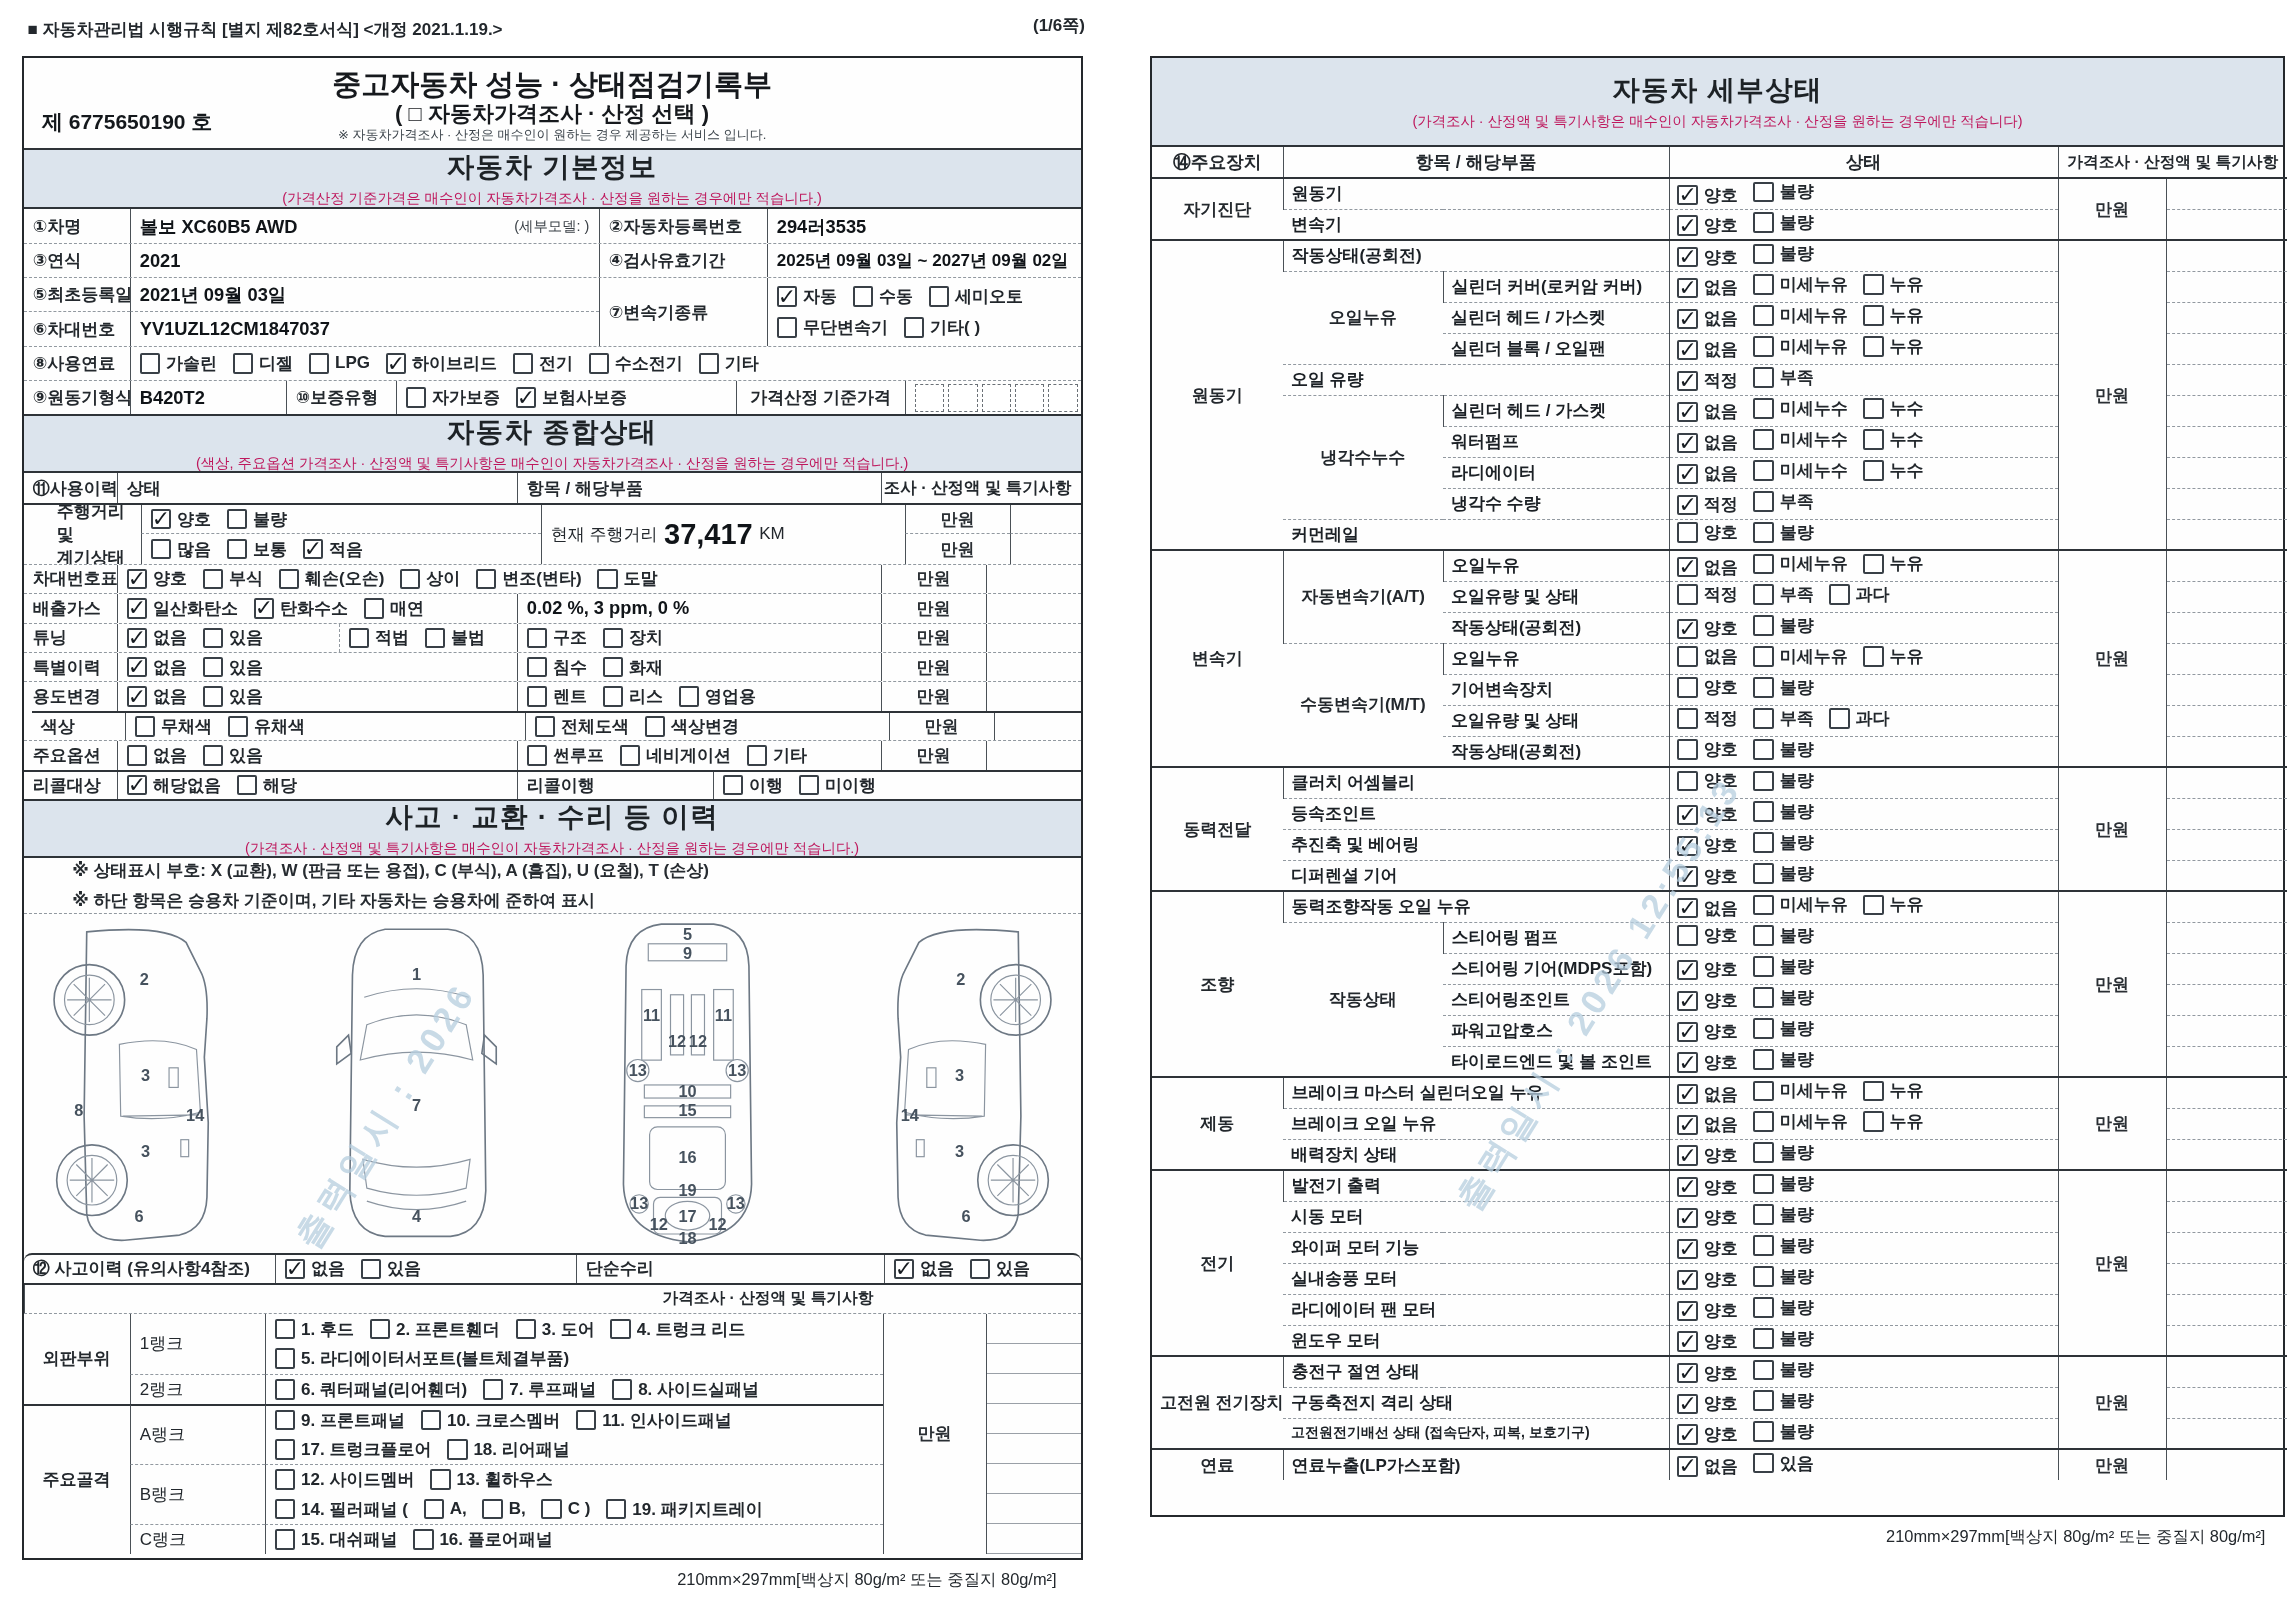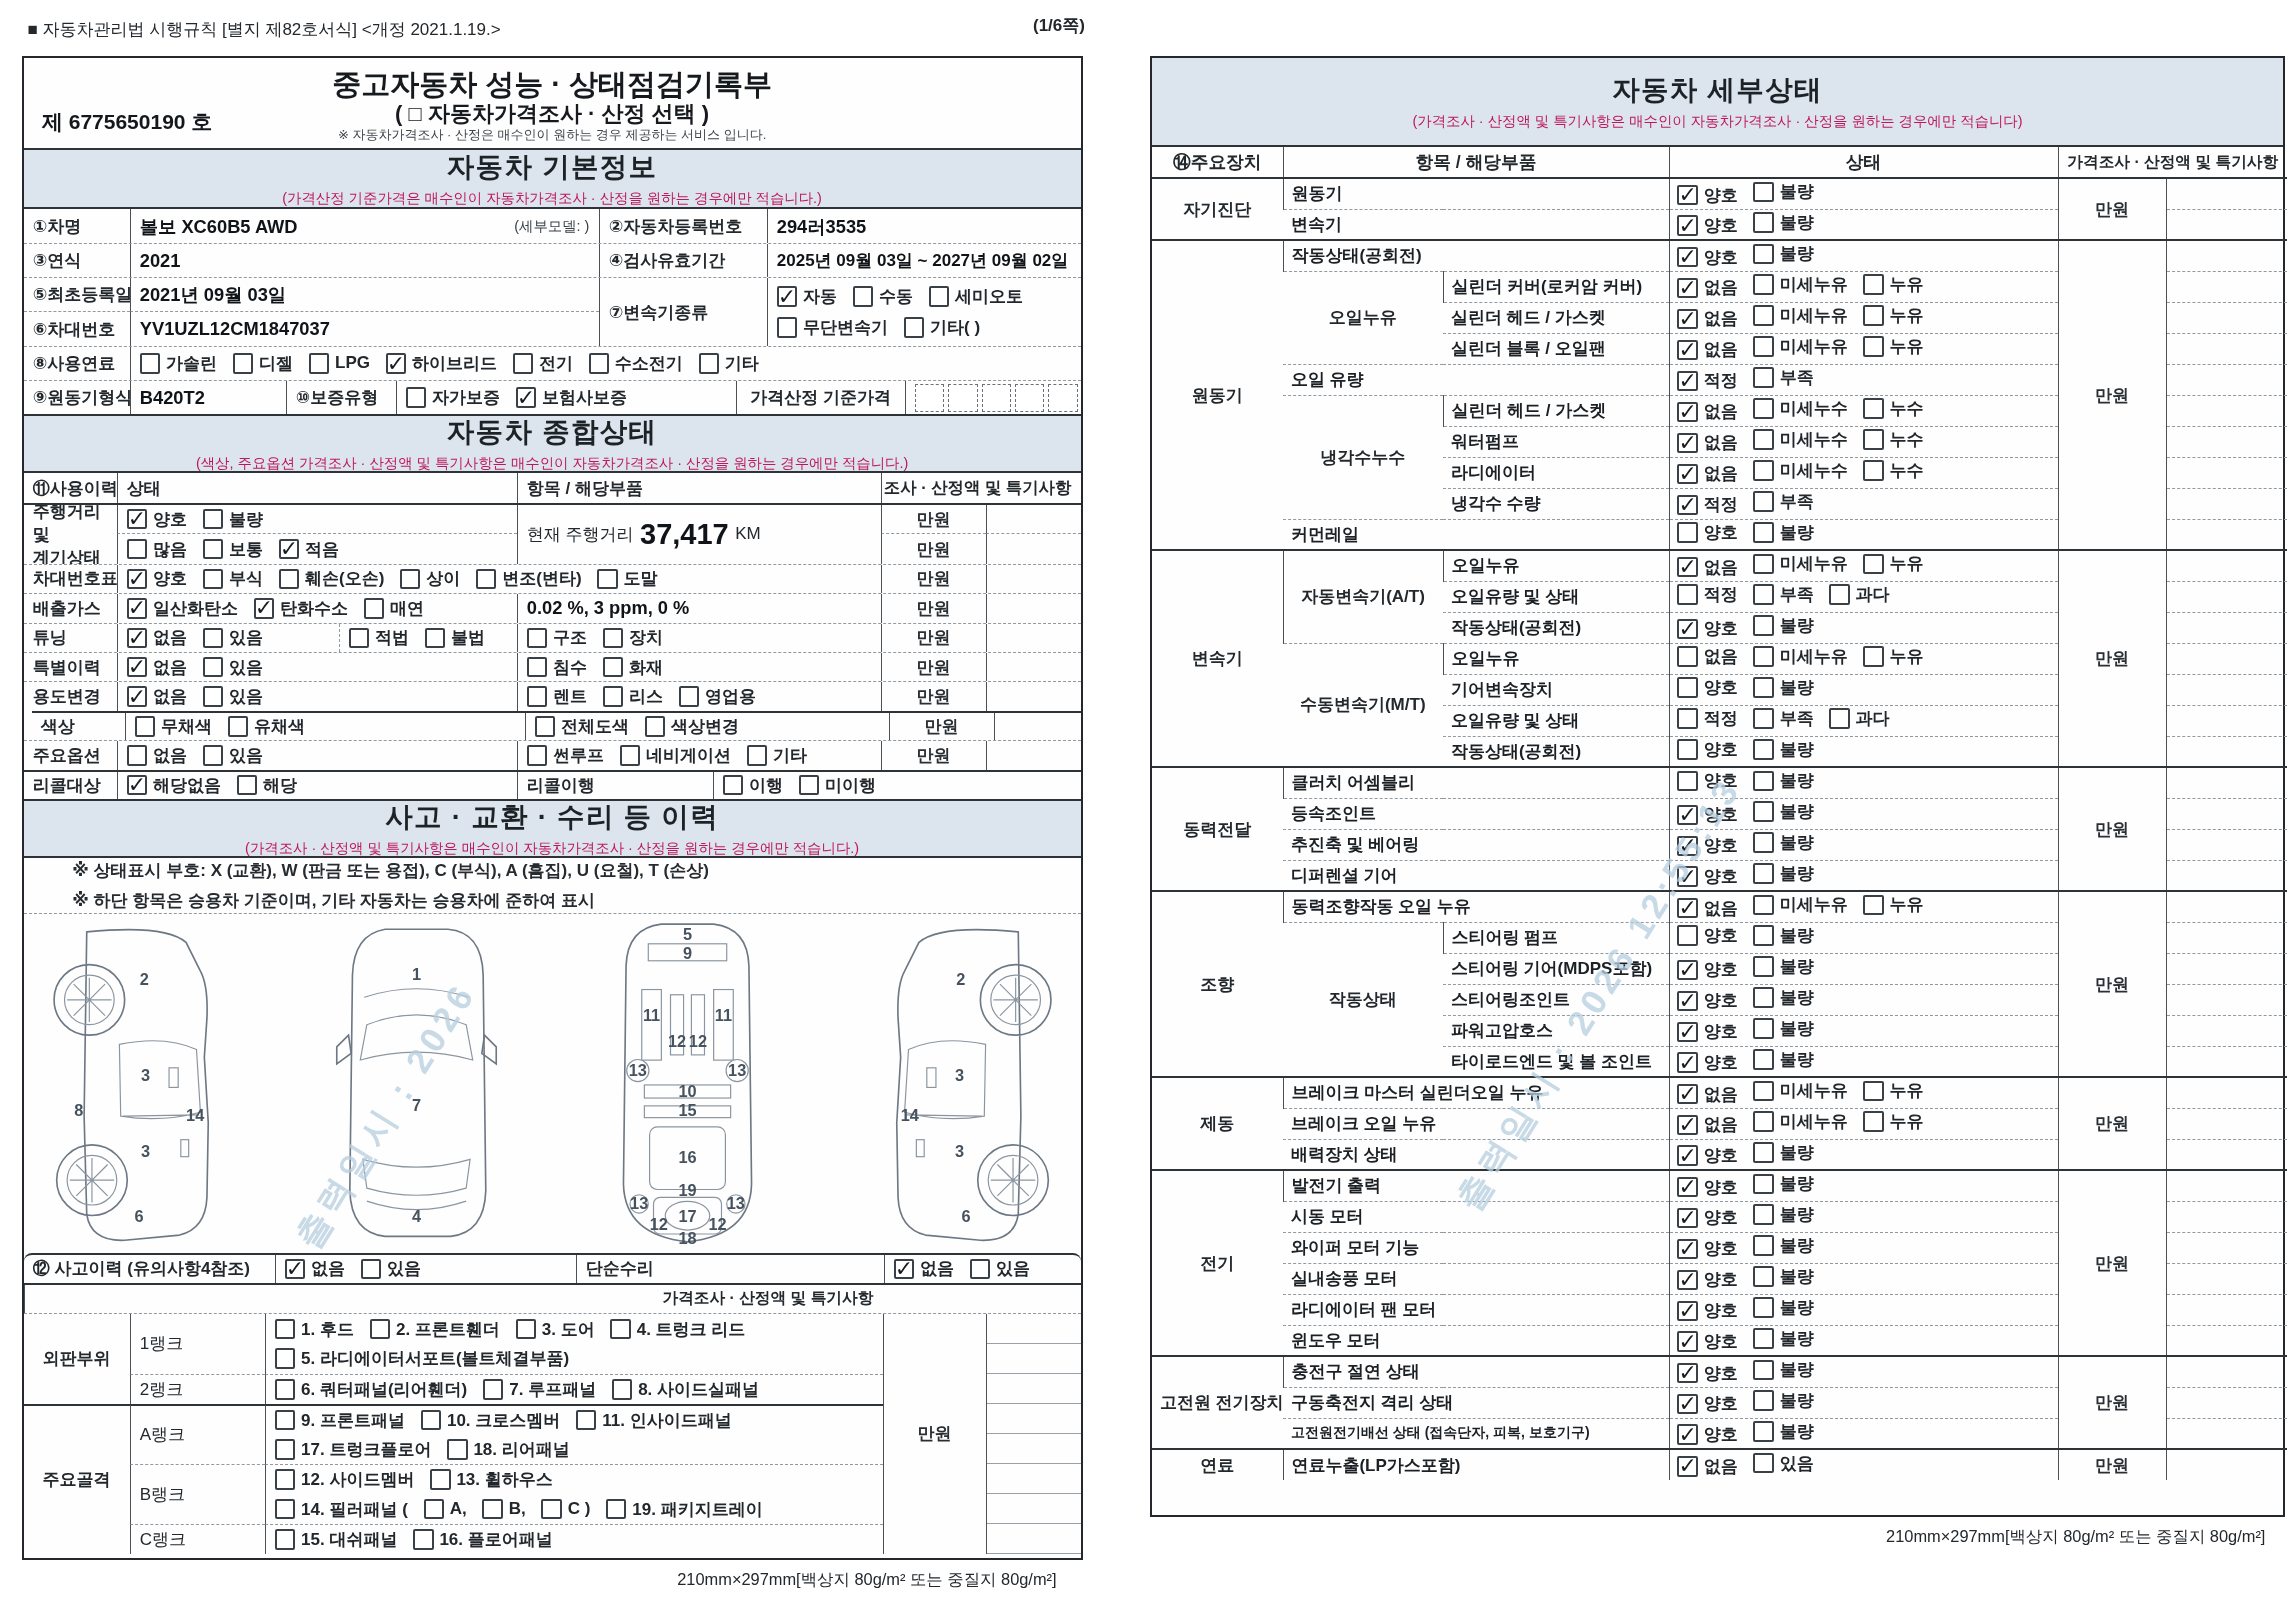--- a/index.html
+++ b/index.html
@@ -62,21 +62,21 @@
   
   .diagwrap{display:flex;justify-content:space-between;align-items:center;padding:0 17px;box-sizing:border-box;position:relative;}
   svg text{font-family:"Liberation Sans","DejaVu Sans",sans-serif;font-size:25px;font-weight:600;fill:#46525e;text-anchor:middle;}
   svg .ln{stroke:#6d7884;stroke-width:2.5;fill:none;}
   svg .thin{stroke:#8b95a0;stroke-width:1.8;fill:none;}
   .footer{position:absolute;font-size:16.4px;color:#23282d;}
 </style>
 </head>
 <body>
 
-<div class="abs" style="left:27.5px;top:18.3px;font-size:17px;font-weight:400;">■ 자동차관리법 시행규칙 [별지 제82호서식] &lt;개정 2021.1.19.&gt;</div>
+<div class="abs" style="left:27.5px;top:18.3px;font-size:17px;font-weight:700;">■ 자동차관리법 시행규칙 [별지 제82호서식] &lt;개정 2021.1.19.&gt;</div>
 <div class="abs" style="left:1033px;top:14.4px;font-size:17px;font-weight:600;">(1/6쪽)</div>
 
 <div class="page" style="left:21.6px;top:56px;width:1061px;height:1504px;">
 
   <div class="hdrbox">
     <div class="docno">제 6775650190 호</div>
     <div class="t1">중고자동차 성능 · 상태점검기록부</div>
     <div class="t2">( □ 자동차가격조사 · 산정 선택 )</div>
     <div class="t3">※ 자동차가격조사 · 산정은 매수인이 원하는 경우 제공하는 서비스 입니다.</div>
   </div>
@@ -201,21 +201,21 @@
     <div class="h2">(색상, 주요옵션 가격조사 · 산정액 및 특기사항은 매수인이 자동차가격조사 · 산정을 원하는 경우에만 적습니다.)</div>
   </div>
 
   <div class="lrow" style="grid-template-columns:93px 400px 364px auto;height:30px;">
     <div class="c lab">⑪사용이력</div>
     <div class="c lab bl">상태</div>
     <div class="c lab bl">항목 / 해당부품</div>
     <div class="c lab bl right" style="font-size:16.4px;">가격조사 · 산정액 및 특기사항</div>
   </div>
 
-  <div class="lrow bts" style="grid-template-columns:93px 400px 364px 105px auto;grid-template-rows:29.4px 29.4px;">
+  <div class="lrow bts" style="grid-template-columns:93px 400px 364px 105px auto;grid-template-rows:29.4px 29.4px;padding-left:24px;">
     <div class="c lab pre" style="grid-row:span 2;">주행거리 및
 계기상태</div>
     <div class="c bl" style="border-bottom:1.3px dashed #9299a0;">
         <span class="opt">
           <span class="cb on">✓</span>
           <span class="optlab">양호</span>
         </span>
         <span class="opt">
           <span class="cb"></span>
           <span class="optlab">불량</span>

